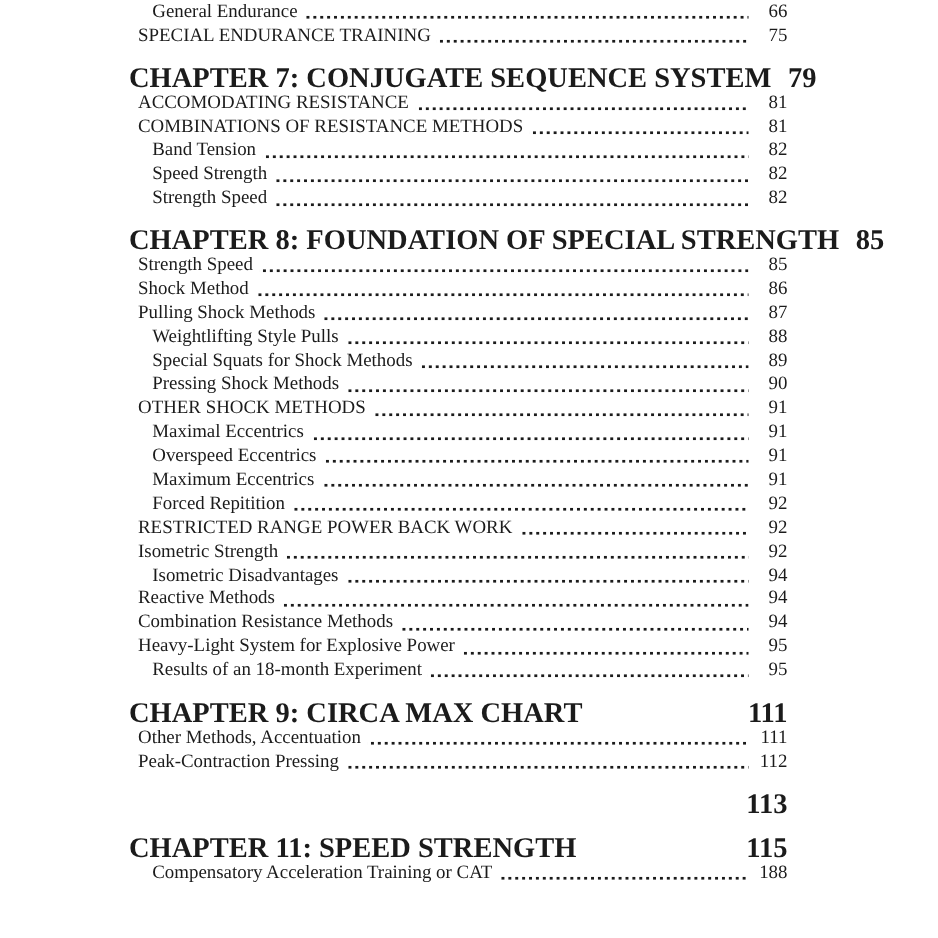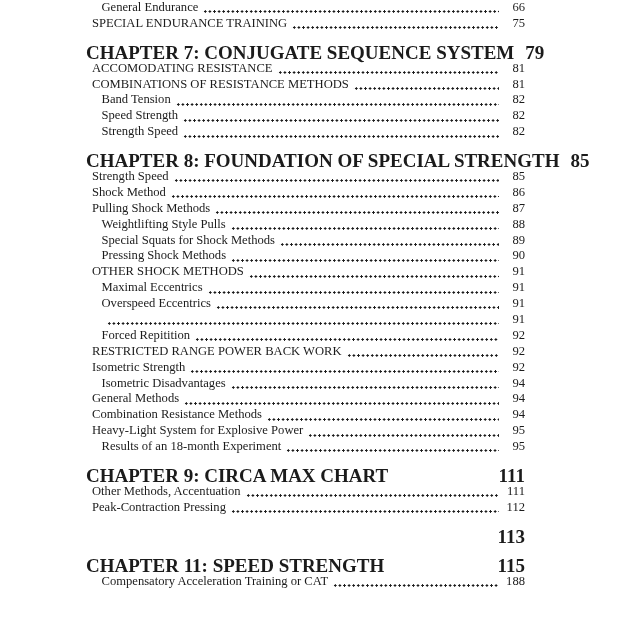--- a/index.html
+++ b/index.html
@@ -148,20 +148,21 @@
     <span class="label">Maximal Eccentrics</span>
     <span class="leader"></span>
     <span class="pagenum">91</span>
   </div>
       <div class="row l2">
     <span class="label">Overspeed Eccentrics</span>
     <span class="leader"></span>
     <span class="pagenum">91</span>
   </div>
       <div class="row l2">
+    <span class="label">Maximum Eccentrics</span>
     <span class="leader"></span>
     <span class="pagenum">91</span>
   </div>
       <div class="row l2">
     <span class="label">Forced Repitition</span>
     <span class="leader"></span>
     <span class="pagenum">92</span>
   </div>
       <div class="row l1">
     <span class="label">RESTRICTED RANGE POWER BACK WORK</span>
@@ -172,21 +173,21 @@
     <span class="label">Isometric Strength</span>
     <span class="leader"></span>
     <span class="pagenum">92</span>
   </div>
       <div class="row l2">
     <span class="label">Isometric Disadvantages</span>
     <span class="leader"></span>
     <span class="pagenum">94</span>
   </div>
       <div class="row l1">
-    <span class="label">General Methods</span>
+    <span class="label">Reactive Methods</span>
     <span class="leader"></span>
     <span class="pagenum">94</span>
   </div>
       <div class="row l1">
     <span class="label">Combination Resistance Methods</span>
     <span class="leader"></span>
     <span class="pagenum">94</span>
   </div>
       <div class="row l1">
     <span class="label">Heavy-Light System for Explosive Power</span>

